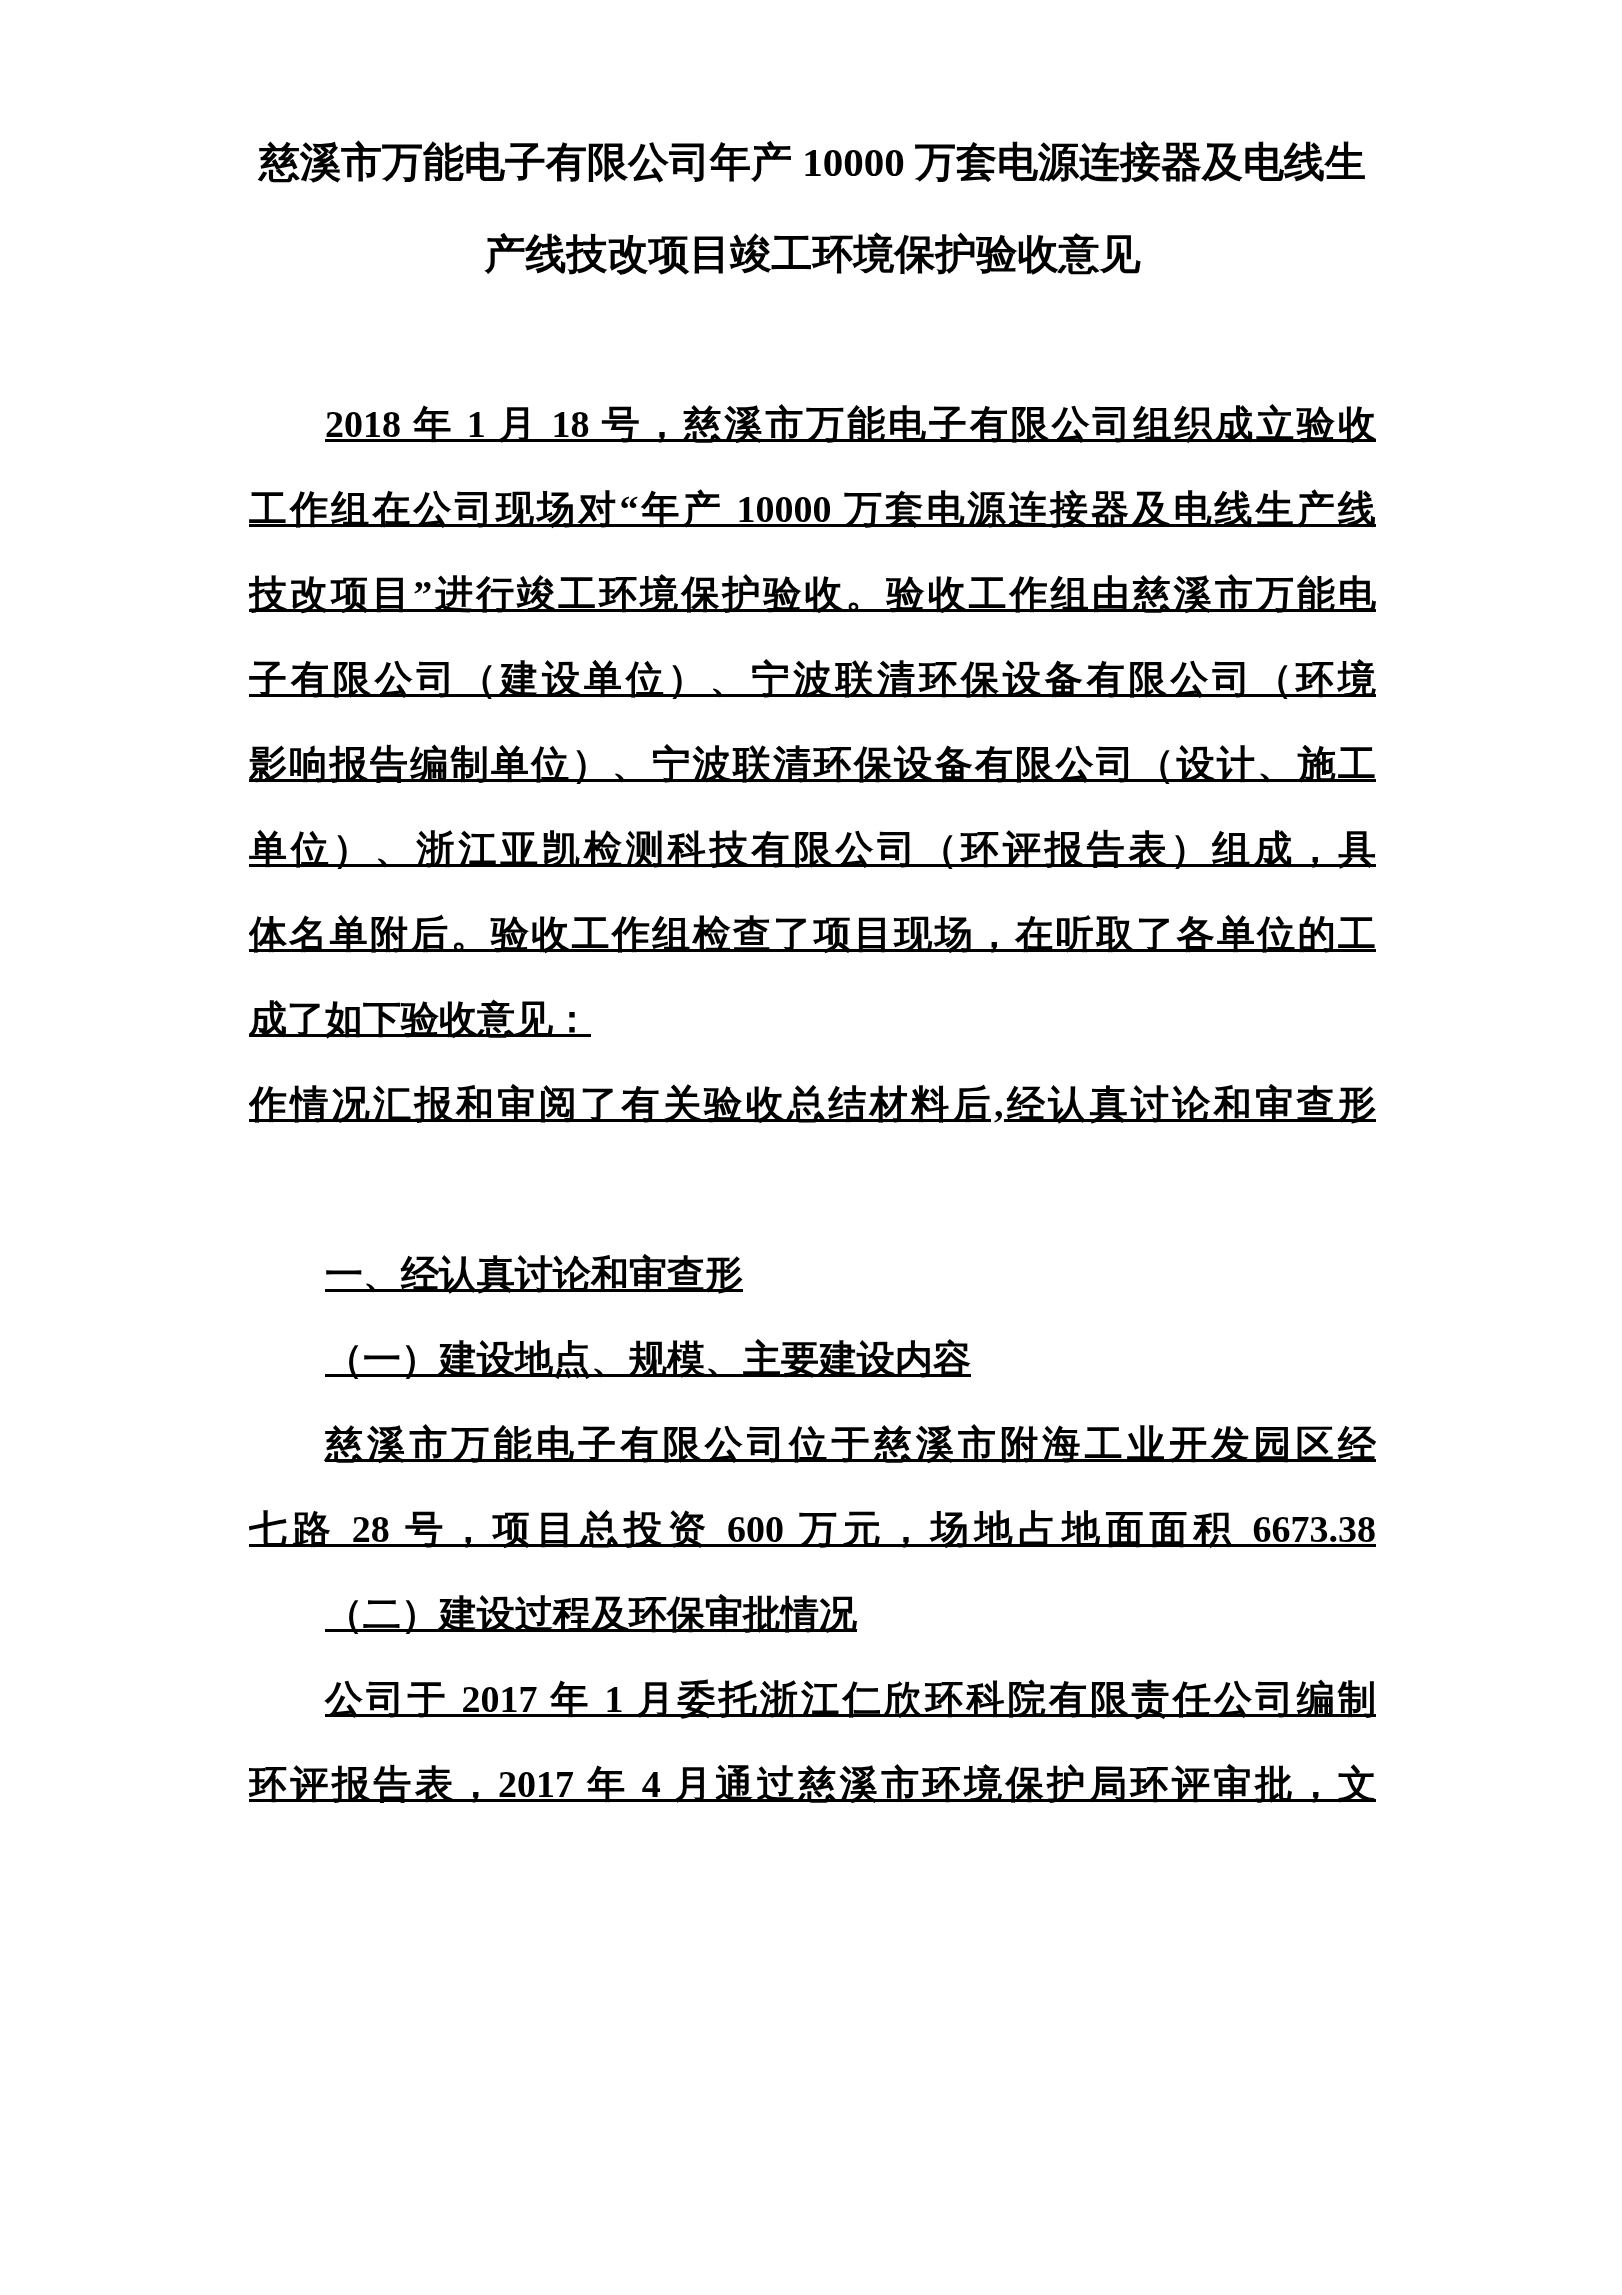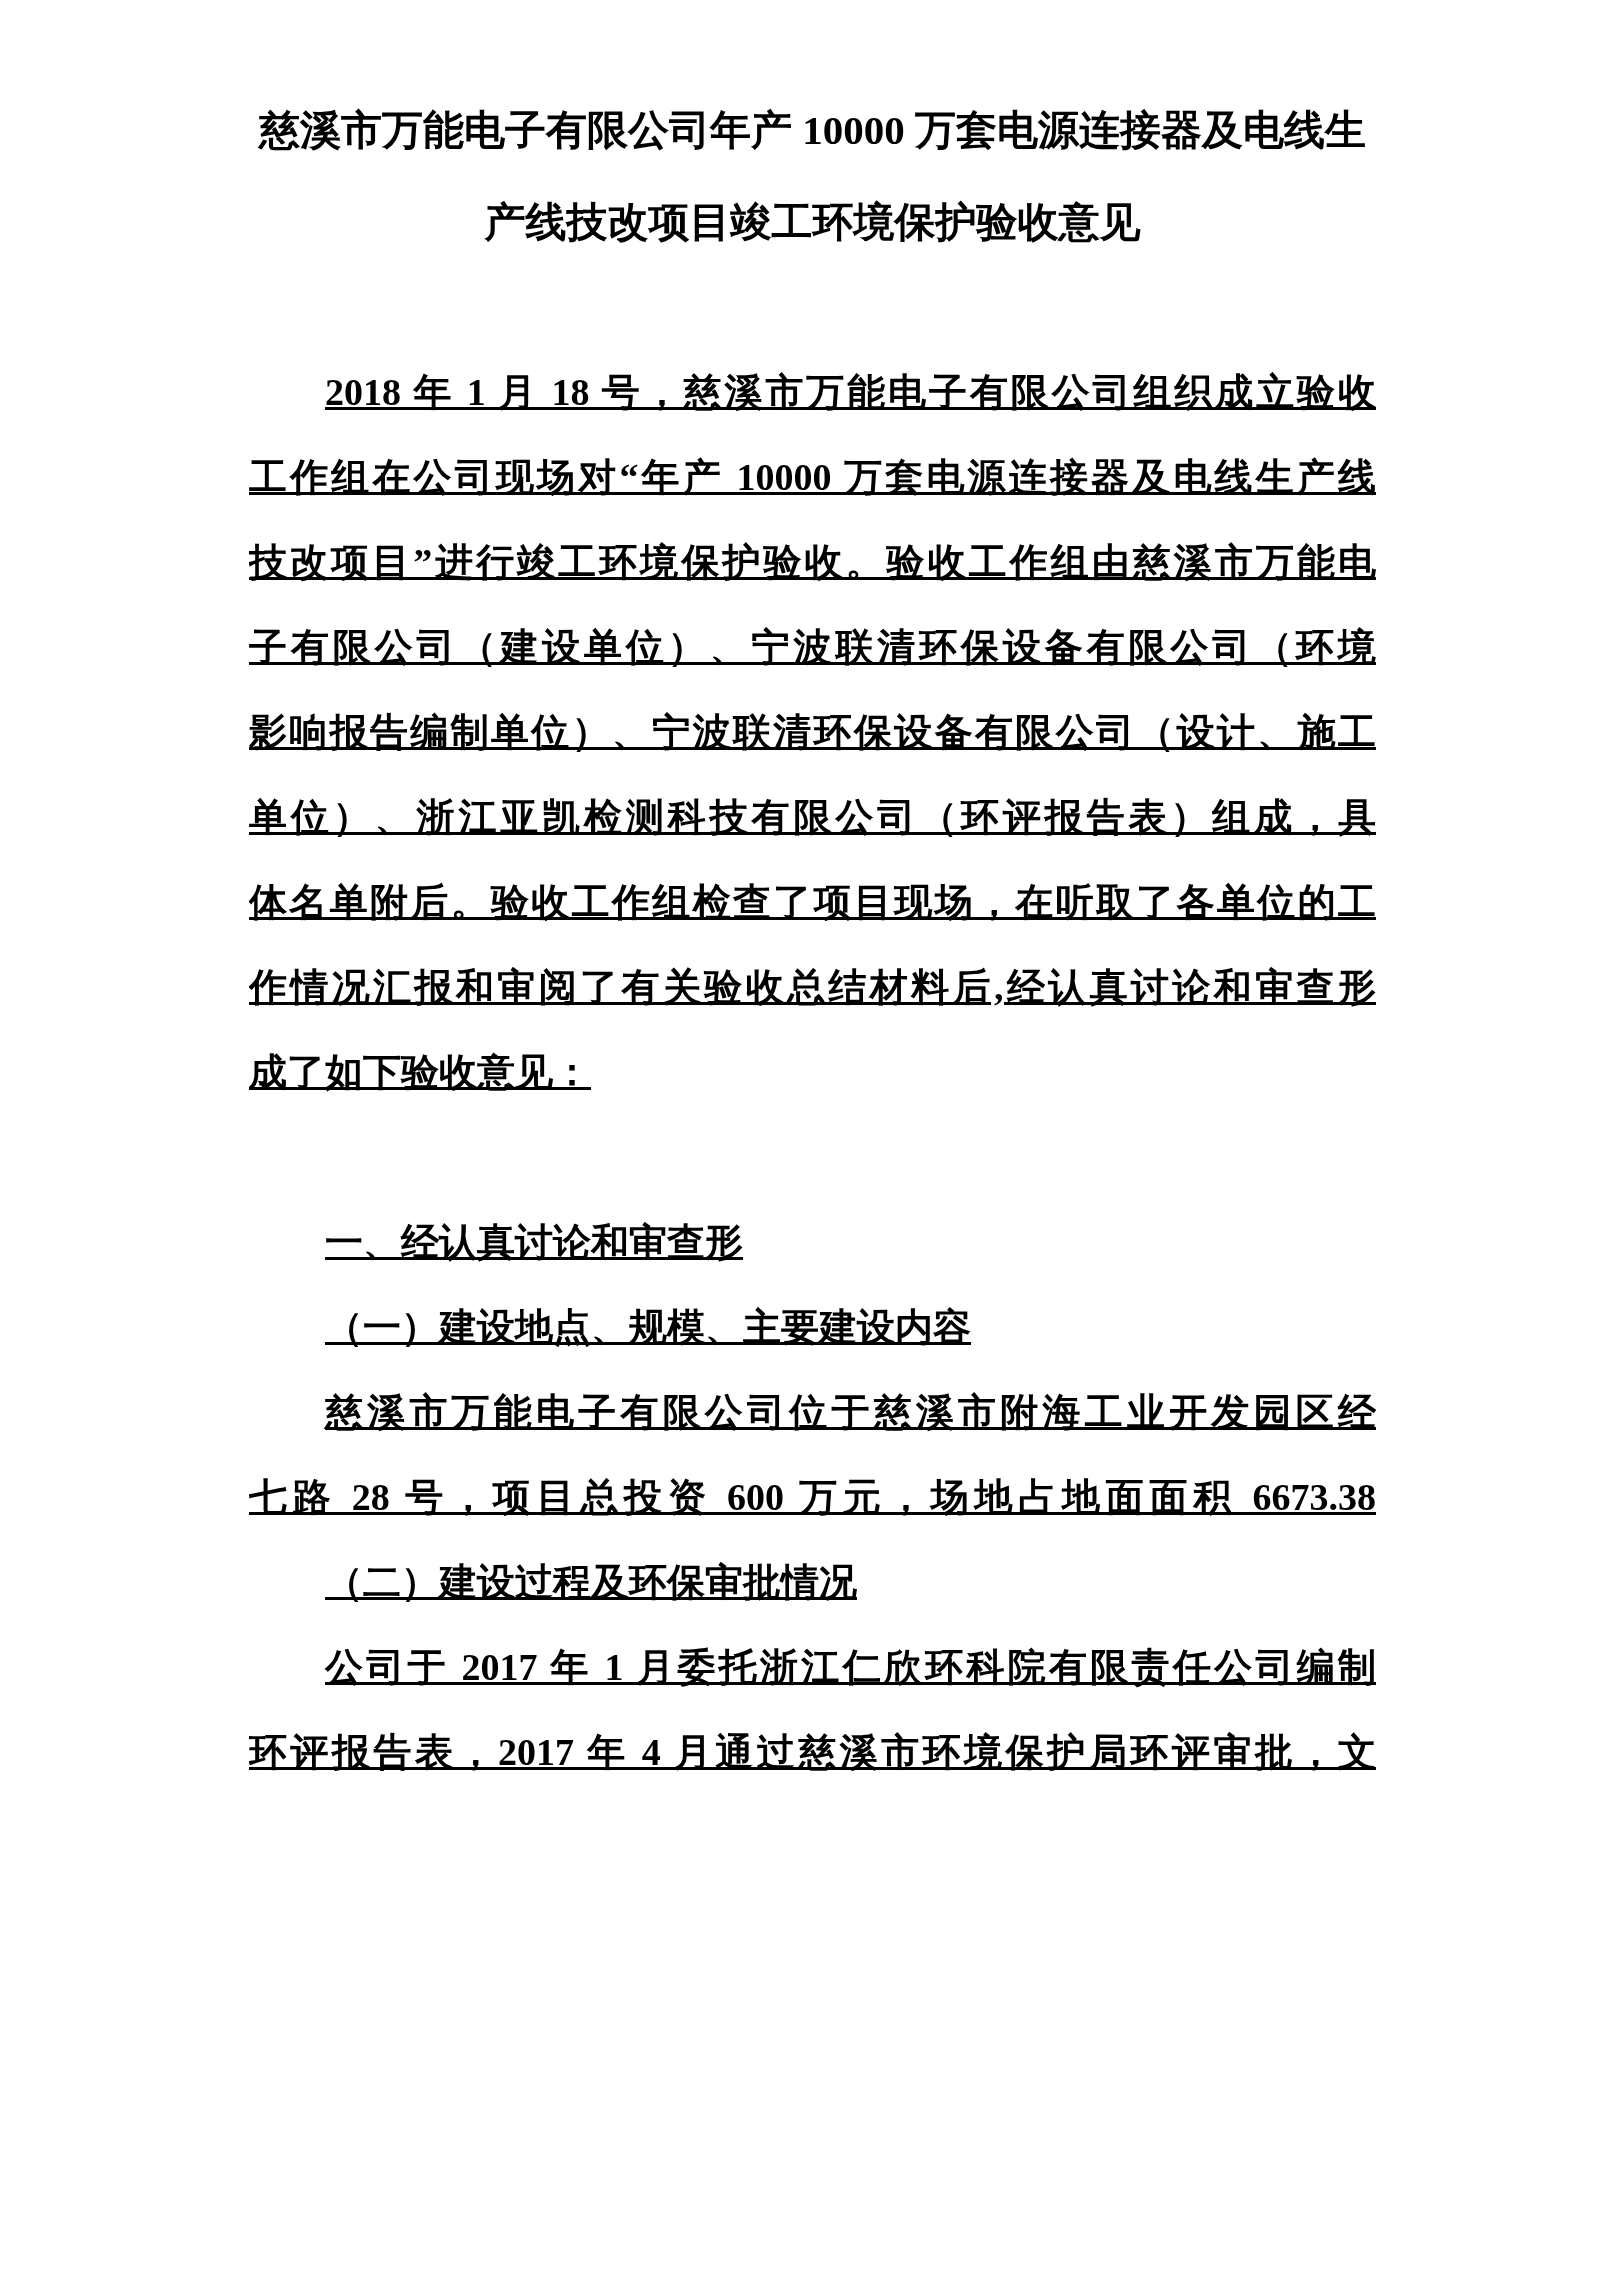--- a/index.html
+++ b/index.html
@@ -9,21 +9,21 @@
   }
   .page {
     position: relative;
     width: 1623px;
     height: 2295px;
     background: #ffffff;
     color: #000000;
     font-family: "Liberation Serif", "DejaVu Serif", serif;
     font-weight: bold;
     box-sizing: border-box;
-    padding: 84px 247px 0 249px;
+    padding: 116px 247px 0 249px;
     overflow: hidden;
   }
   .title-block {
     text-align: center;
     font-size: 41px;
     line-height: 92px;
     margin-bottom: 82px;
   }
   .title-line {
     white-space: nowrap;
@@ -60,22 +60,22 @@
 
   <main class="doc-body">
 
   <div class="line indent justify">2018 年 1 月 18 号，慈溪市万能电子有限公司组织成立验收</div>
       <div class="line justify">工作组在公司现场对“年产 10000 万套电源连接器及电线生产线</div>
       <div class="line justify">技改项目”进行竣工环境保护验收。验收工作组由慈溪市万能电</div>
       <div class="line justify">子有限公司（建设单位）、宁波联清环保设备有限公司（环境</div>
       <div class="line justify">影响报告编制单位）、宁波联清环保设备有限公司（设计、施工</div>
       <div class="line justify">单位）、浙江亚凯检测科技有限公司（环评报告表）组成，具</div>
       <div class="line justify">体名单附后。验收工作组检查了项目现场，在听取了各单位的工</div>
+      <div class="line">成了如下验收意见：</div>
       <div class="line justify">作情况汇报和审阅了有关验收总结材料后,经认真讨论和审查形</div>
-      <div class="line">成了如下验收意见：</div>
       <div class="line indent gap-before">一、经认真讨论和审查形</div>
       <div class="line indent">（一）建设地点、规模、主要建设内容</div>
       <div class="line indent justify">慈溪市万能电子有限公司位于慈溪市附海工业开发园区经</div>
       <div class="line justify">七路 28 号，项目总投资 600 万元，场地占地面面积 6673.38</div>
       <div class="line indent">（二）建设过程及环保审批情况</div>
       <div class="line indent justify">公司于 2017 年 1 月委托浙江仁欣环科院有限责任公司编制</div>
       <div class="line justify">环评报告表，2017 年 4 月通过慈溪市环境保护局环评审批，文</div>
     </main>
 </div>
 

